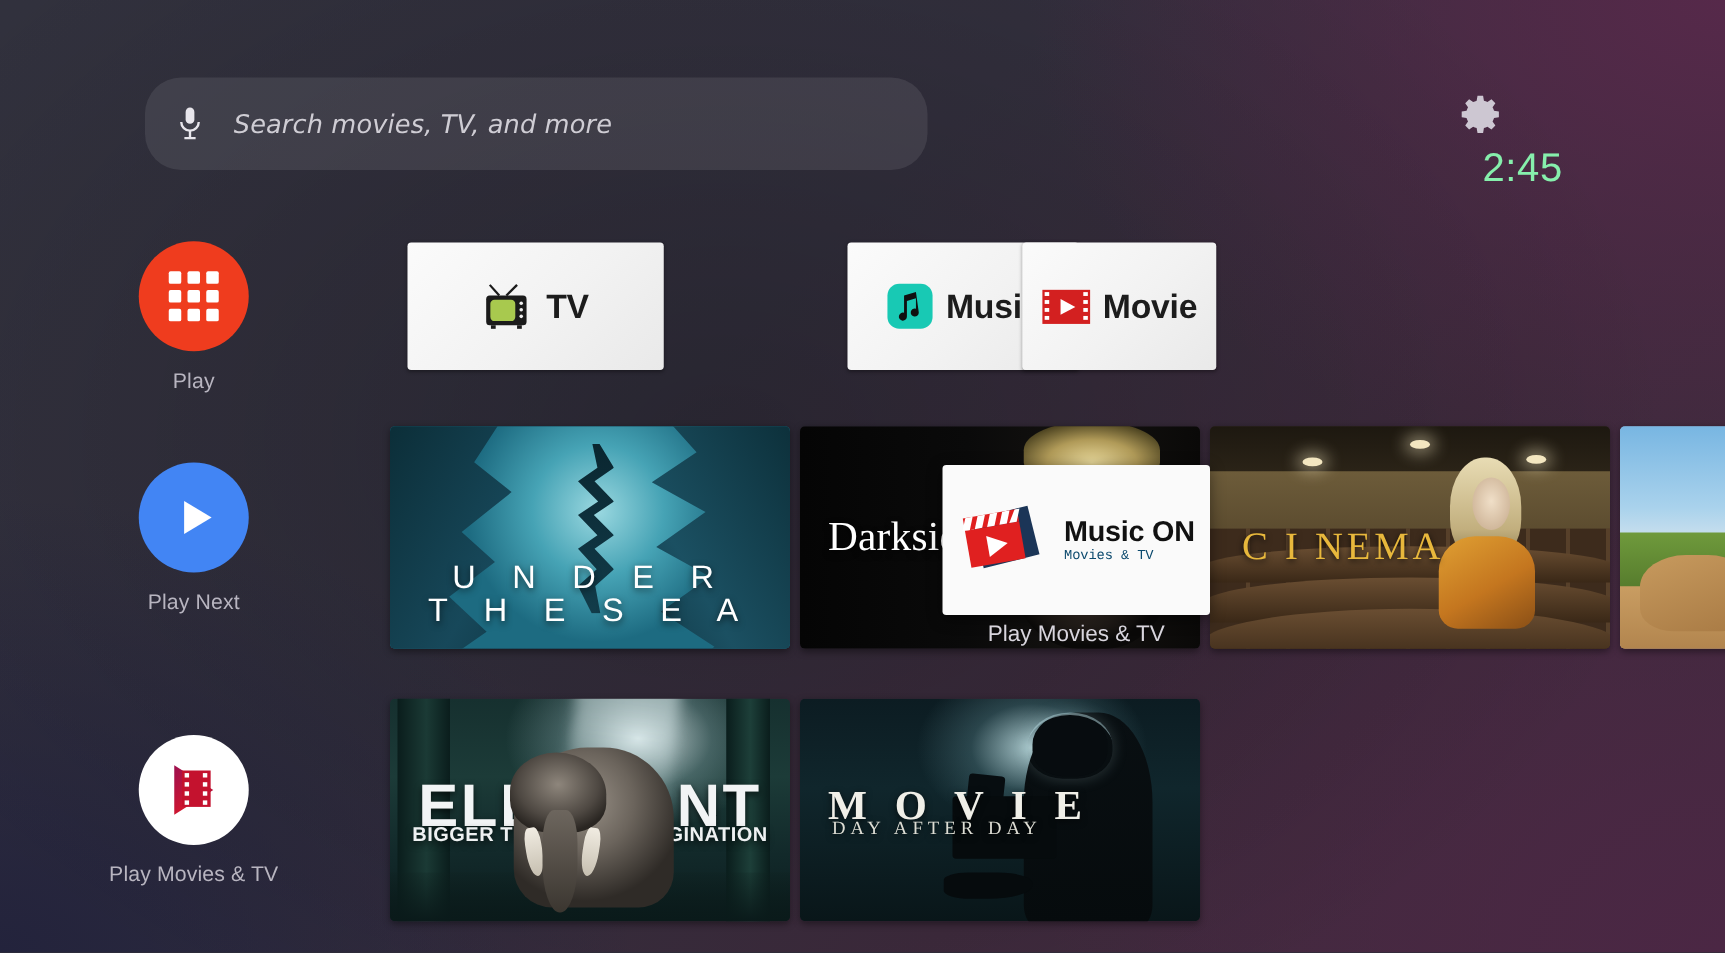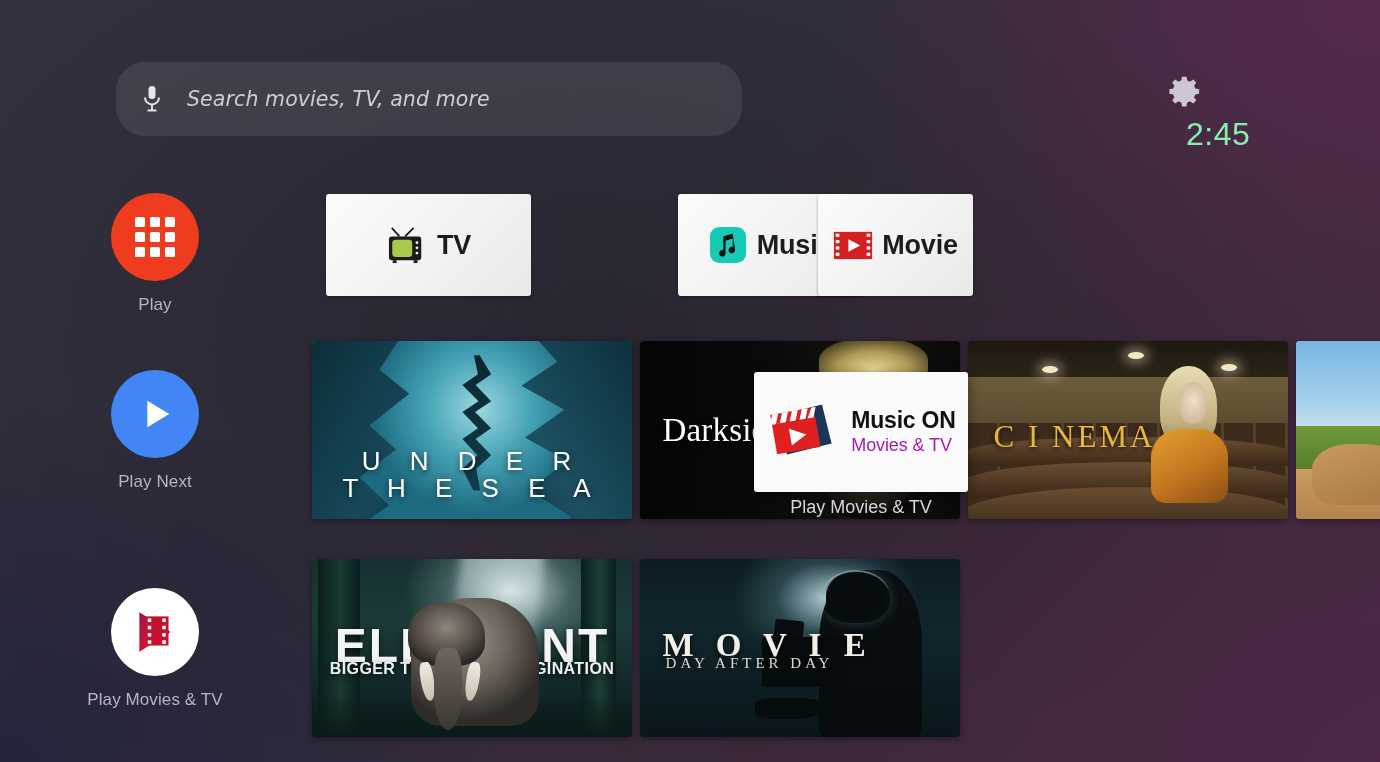--- a/index.html
+++ b/index.html
@@ -102,22 +102,22 @@
     box-shadow:0 3px 12px rgba(0,0,0,0.45);
     z-index:5;
   }
   #focus-texts { margin-left:11px; }
   #focus-title {
     font-size:23px; font-weight:bold; color:#111;
     font-family:"Liberation Sans", sans-serif; line-height:1.06;
     letter-spacing:-0.2px;
   }
   #focus-sub {
-    font-size:18px; color:#a21caf; margin-top:2px;
-    font-family:Liberation Sans, sans-serif; letter-spacing:-0.1px;
+    font-size:11px; color:#0c4a6e; margin-top:2px;
+    font-family:Liberation Mono, monospace; letter-spacing:-0.1px;
   }
   #focus-caption {
     position:absolute; left:444px; top:303px; width:214px;
     text-align:center; font-size:18px; color:#d8d5dd;
     font-family:"Liberation Sans", sans-serif; z-index:5;
   }
 
   
   .card {
     position:absolute; border-radius:4px; overflow:hidden;

